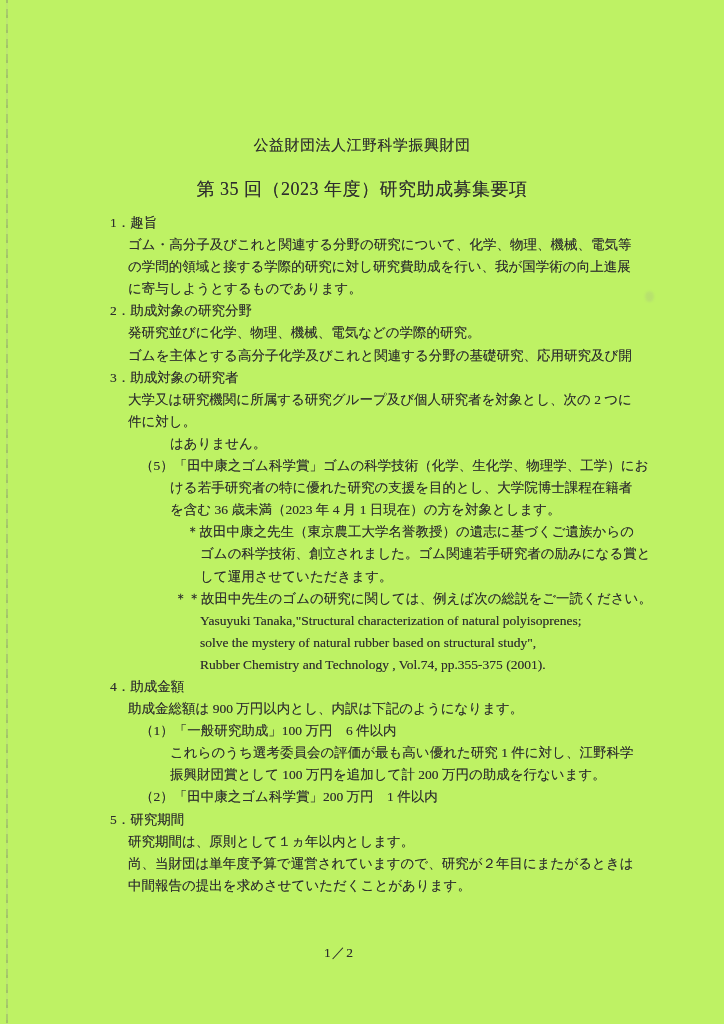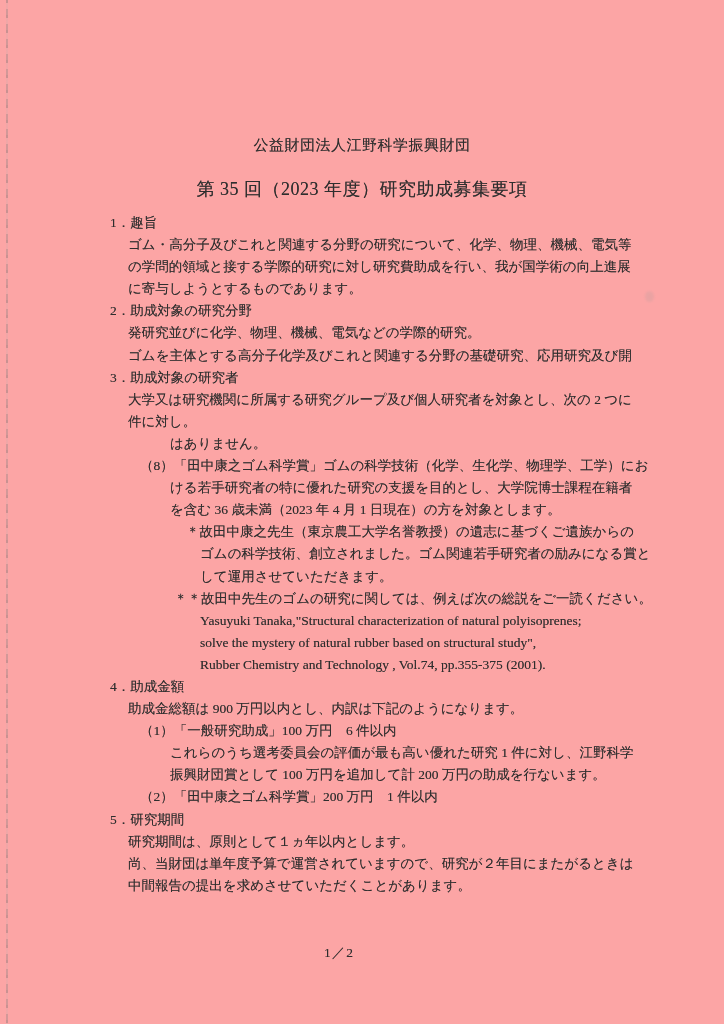--- a/index.html
+++ b/index.html
@@ -6,21 +6,21 @@
   body {
     width: 724px; height: 1024px;
     background: #fdfdfc;
     font-family: "Liberation Serif", "DejaVu Serif", serif;
     color: #2e2e2e;
     overflow: hidden;
   }
   .page {
     position: relative;
     width: 724px; height: 1024px;
-    background: #fca5a5;
+    background: #bef264;
   }
   
   .scan-edge {
     position: absolute; left: 6px; top: 0; bottom: 0; width: 2px;
     background: repeating-linear-gradient(180deg,
       rgba(110,110,110,0.55) 0 3px,
       rgba(175,175,175,0.25) 3px 9px,
       rgba(125,125,125,0.50) 9px 15px);
     opacity: 0.65;
   }
@@ -76,21 +76,21 @@
     <div class="b">に寄与しようとするものであります。</div>
 
     <div class="h">2．助成対象の研究分野</div>
     <div class="b">発研究並びに化学、物理、機械、電気などの学際的研究。</div>
     <div class="b">ゴムを主体とする高分子化学及びこれと関連する分野の基礎研究、応用研究及び開</div>
 
     <div class="h">3．助成対象の研究者</div>
     <div class="b">大学又は研究機関に所属する研究グループ及び個人研究者を対象とし、次の 2 つに</div>
     <div class="b">件に対し。</div>
     <div class="ic">はありません。</div>
-    <div class="i">（8）「田中康之ゴム科学賞」ゴムの科学技術（化学、生化学、物理学、工学）にお</div>
+    <div class="i">（5）「田中康之ゴム科学賞」ゴムの科学技術（化学、生化学、物理学、工学）にお</div>
     <div class="ic">ける若手研究者の特に優れた研究の支援を目的とし、大学院博士課程在籍者</div>
     <div class="ic">を含む 36 歳未満（2023 年 4 月 1 日現在）の方を対象とします。</div>
     <div class="n">＊故田中康之先生（東京農工大学名誉教授）の遺志に基づくご遺族からの</div>
     <div class="nc">ゴムの科学技術、創立されました。ゴム関連若手研究者の励みになる賞と</div>
     <div class="nc">して運用させていただきます。</div>
     <div class="n2">＊＊故田中先生のゴムの研究に関しては、例えば次の総説をご一読ください。</div>
     <div class="ref">Yasuyuki Tanaka,"Structural characterization of natural polyisoprenes;</div>
     <div class="ref">solve the mystery of natural rubber based on structural study",</div>
     <div class="ref">Rubber Chemistry and Technology , Vol.74, pp.355-375 (2001).</div>
 

